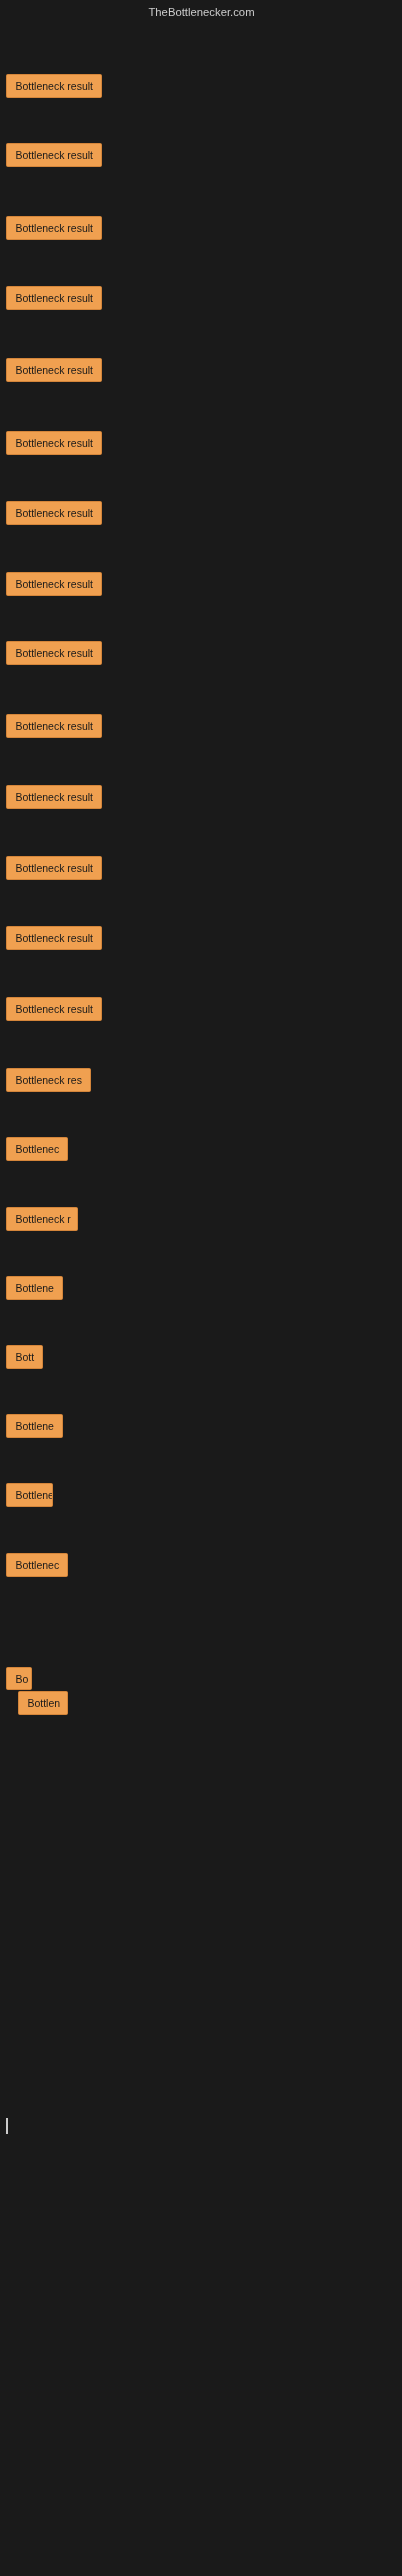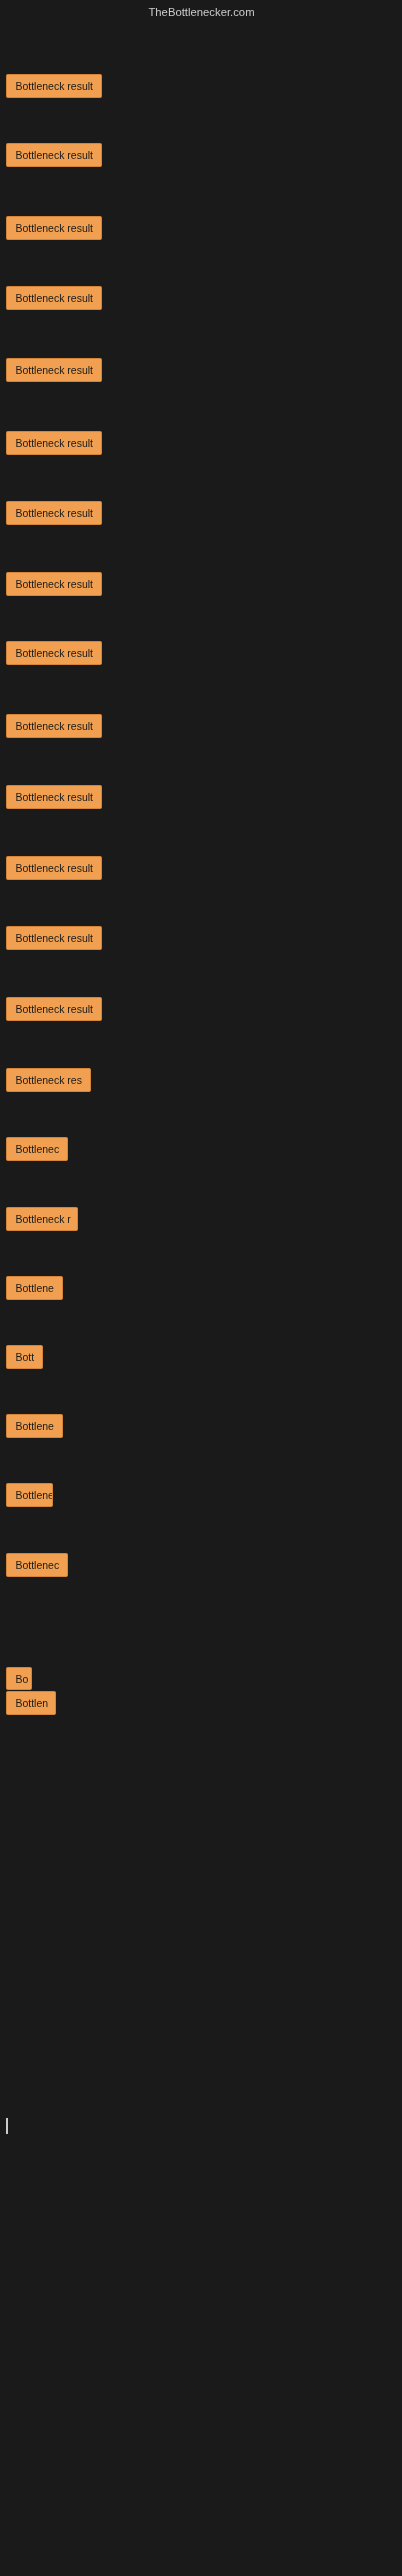--- a/index.html
+++ b/index.html
@@ -75,16 +75,16 @@
     <div class="item-row" style="position: absolute; top: 969px; left: 0px;"><div class="bottleneck-item" style="max-width: 105px;">Bottleneck result</div></div>
     <div class="item-row" style="position: absolute; top: 1040px; left: 0px;"><div class="bottleneck-item" style="max-width: 89px;">Bottleneck res</div></div>
     <div class="item-row" style="position: absolute; top: 1109px; left: 0px;"><div class="bottleneck-item" style="max-width: 64px;">Bottlenec</div></div>
     <div class="item-row" style="position: absolute; top: 1179px; left: 0px; text-decoration: underline;"><div class="bottleneck-item" style="max-width: 72px;">Bottleneck r</div></div>
     <div class="item-row" style="position: absolute; top: 1248px; left: 0px;"><div class="bottleneck-item" style="max-width: 58px;">Bottlene</div></div>
     <div class="item-row" style="position: absolute; top: 1317px; left: 0px;"><div class="bottleneck-item" style="max-width: 37px;">Bott</div></div>
     <div class="item-row" style="position: absolute; top: 1386px; left: 0px;"><div class="bottleneck-item" style="max-width: 58px;">Bottlene</div></div>
     <div class="item-row" style="position: absolute; top: 1455px; left: 0px;"><div class="bottleneck-item" style="max-width: 47px;">Bottlene</div></div>
     <div class="item-row" style="position: absolute; top: 1525px; left: 0px;"><div class="bottleneck-item" style="max-width: 68px;">Bottlenec</div></div>
     <div class="item-row" style="position: absolute; top: 1594px; left: 0px;"><div class="bottleneck-item" style="max-width: 26px; margin-top: 48px;">Bo</div></div>
-    <div class="item-row" style="position: absolute; top: 1663px; left: 0px;"><div class="bottleneck-item" style="max-width: 50px;">Bottlen</div></div>
+    <div class="item-row" style="position: absolute; top: 1663px; left: 12px;"><div class="bottleneck-item" style="max-width: 50px;">Bottlen</div></div>
     <div class="cursor-line" style="top: 2093px;"></div>
   </div>
 
 
 </body></html>

